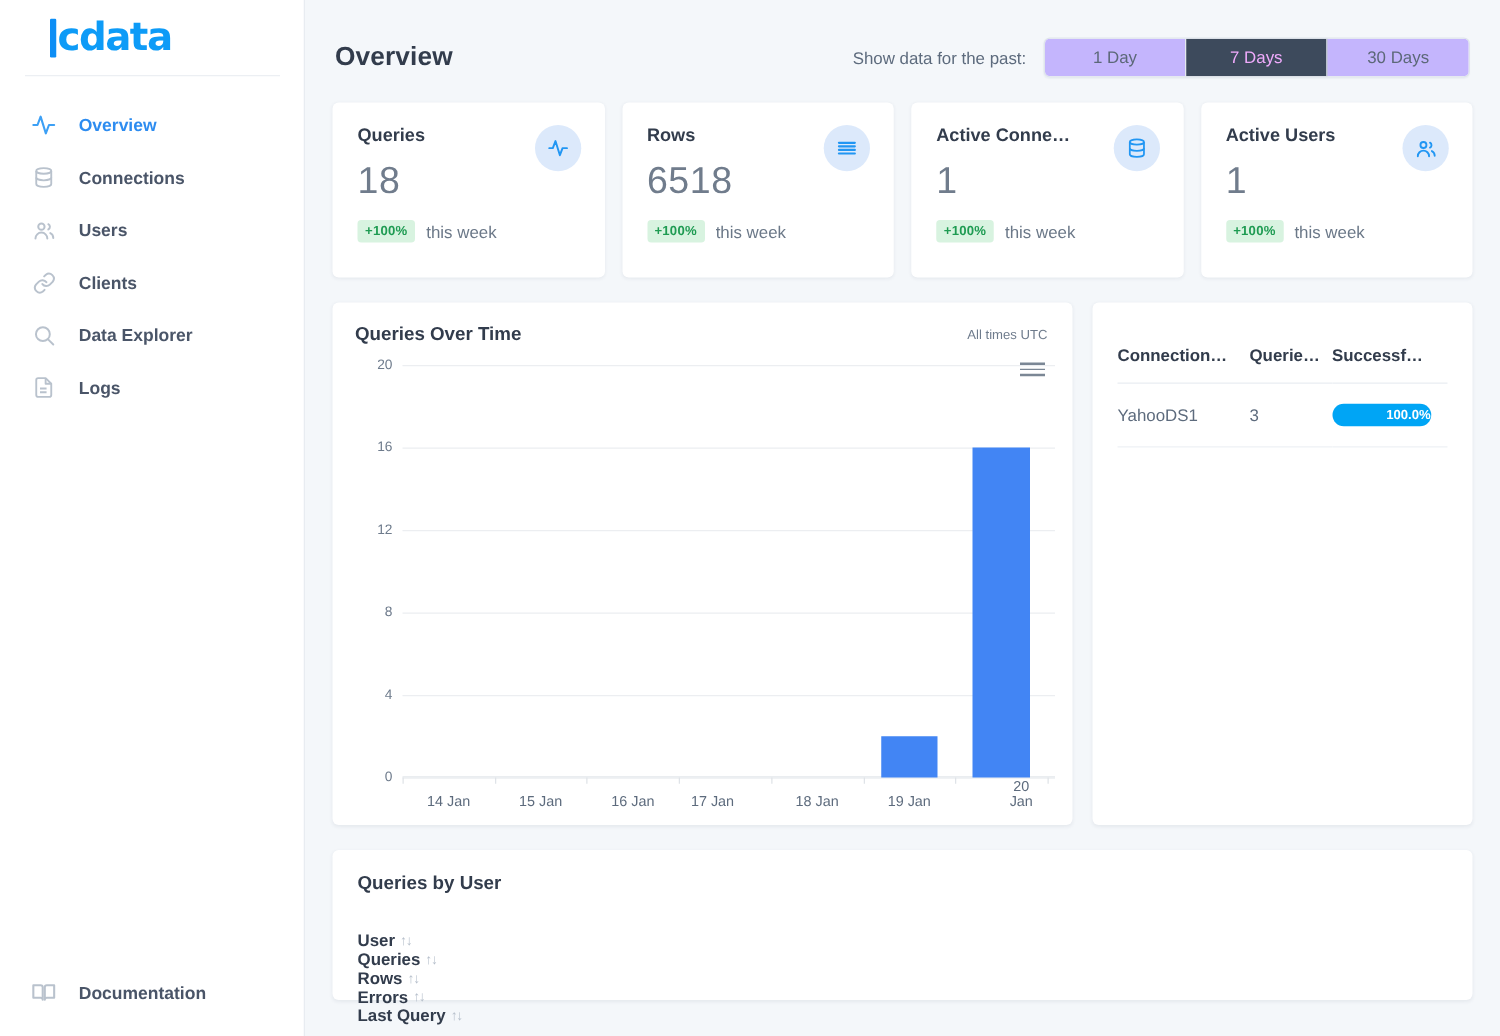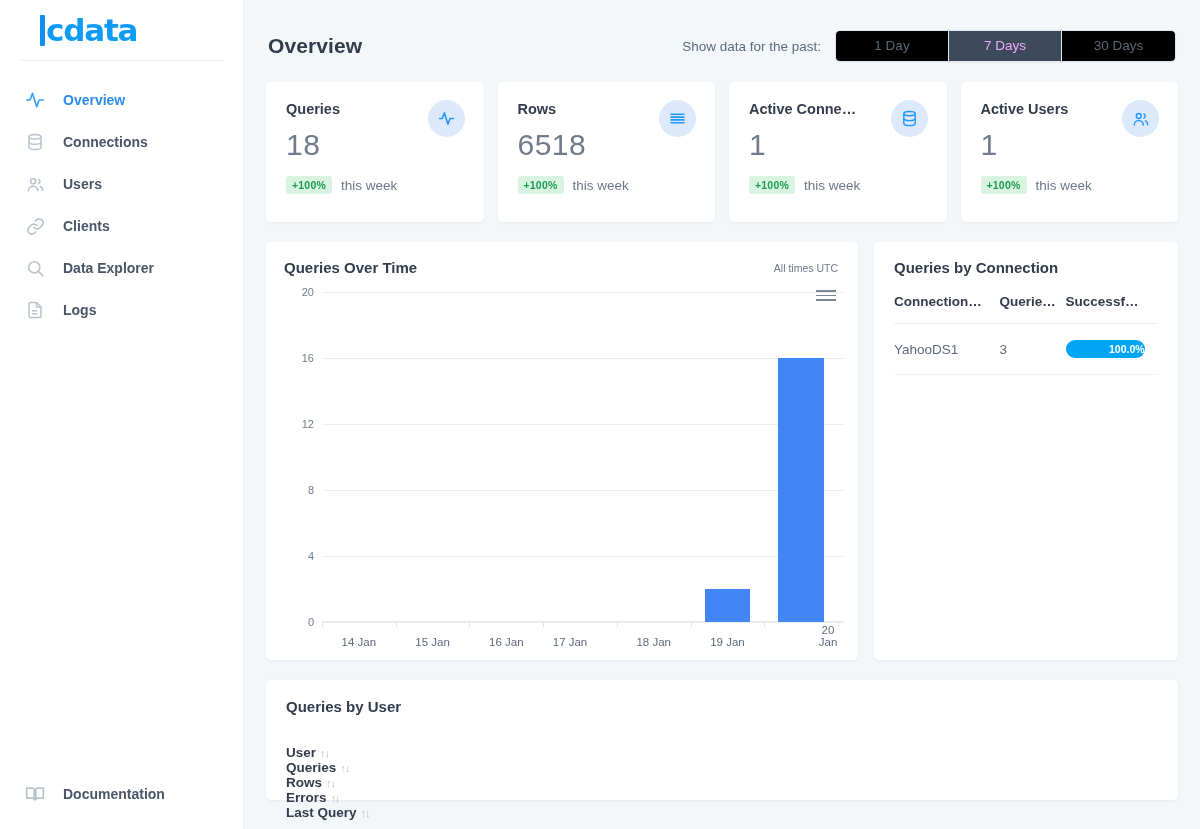--- a/index.html
+++ b/index.html
@@ -93,21 +93,21 @@
   #page-title { font-size: 21px; font-weight: 700; color: #323c4c; letter-spacing: .1px; }
   #range-wrap { display: flex; align-items: center; gap: 14px; }
   #range-label { font-size: 13.5px; color: #5d6b7d; }
   #range-group {
     display: flex; border: 1px solid #dfe5ec; border-radius: 5px;
     overflow: hidden; background: #fff;
     box-shadow: 0 1px 1px rgba(30,50,80,.04);
   }
   .range-btn {
     width: 113px; height: 30px; line-height: 30px; text-align: center;
-    font-size: 13.5px; color: #5c6878; background: #000000;
+    font-size: 13.5px; color: #5c6878; background: #c4b5fd;
     cursor: pointer; border-right: 1px solid #e4e9ef;
   }
   .range-btn:last-child { border-right: none; }
   .range-btn.on { background: #3d4a5c; color: #f0abfc; }
 
   
   #stats { display: flex; gap: 14px; padding: 0 4px; }
   .stat-card {
     flex: 1; background: #fff; border-radius: 5px;
     box-shadow: 0 1px 3px rgba(40,60,90,.07);
@@ -405,28 +405,27 @@
               <div class="xmark" style="left: 185.429px;"></div>
               <div class="xtick" style="left: 222.286px;">16 Jan</div>
               <div class="xmark" style="left: 259.143px;"></div>
               <div class="xtick" style="left: 286px;">17 Jan</div>
               <div class="xmark" style="left: 332.857px;"></div>
               <div class="xtick" style="left: 369.714px;">18 Jan</div>
               <div class="xmark" style="left: 406.571px;"></div>
               <div class="xtick" style="left: 443.429px;">19 Jan</div>
               <div class="bar" title="19 Jan: 2" style="left: 420.577px; width: 45.7029px; height: 33px; background: rgb(66, 133, 244);"></div>
               <div class="xmark" style="left: 480.286px;"></div>
-              <div class="xtick" style="left: 544px;">20 Jan</div>
+              <div class="xtick" style="left: 533px;">20 Jan</div>
               <div class="bar" title="20 Jan: 16" style="left: 494.291px; width: 45.7029px; height: 264px; background: rgb(66, 133, 244);"></div>
               <div class="xmark" style="left: 554px;"></div>
             </div>
         </div>
 
         <div class="panel" id="conn-panel">
-          <div class="panel-title">Queries by Connection</div>
           <table class="ctab">
             <thead>
               <tr>
                 <th style="width:40%">Connection…</th>
                 <th style="width:25%">Querie…</th>
                 <th style="width:35%">Successf…</th>
               </tr>
             </thead>
             <tbody>
               <tr>

